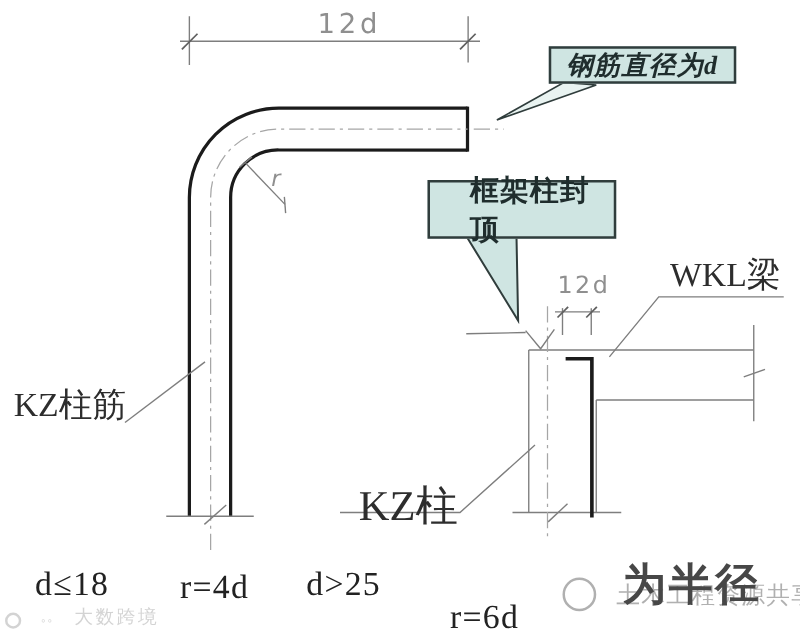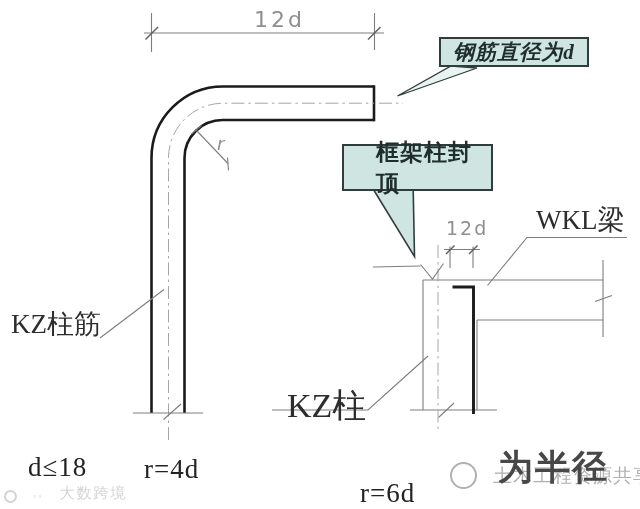--- a/index.html
+++ b/index.html
@@ -124,20 +124,21 @@
   <div class="txt dim" style="left:254px;top:9px;font-size:22px;letter-spacing:3px;">12d</div>
   <div class="txt dim" style="left:446px;top:219px;font-size:19px;letter-spacing:2px;">12d</div>
   <div class="txt dim" style="left:217px;top:135px;font-size:18px;font-style:italic;">r</div>
 
   <div class="txt lbl" style="left:536px;top:207px;font-size:27px;">WKL梁</div>
   <div class="txt lbl" style="left:11px;top:311px;font-size:27px;">KZ柱筋</div>
   <div class="txt lbl" style="left:274px;top:389px;font-size:34px;margin-left:13px;">KZ柱</div>
 
   <div class="txt formula" style="left:28px;top:454px;">d≤18</div>
   <div class="txt formula" style="left:144px;top:456px;">r=4d</div>
+  <div class="txt formula" style="left:245px;top:454px;">d&gt;25</div>
   <div class="txt formula" style="left:360px;top:456px;margin-top:24px;">r=6d</div>
   <div class="caption" style="left:476px;top:450px;margin-left:22px;">为半径</div>
 
   <div class="wm wm-right" style="left:450px;top:462px;">
     <span class="wm-logo" style="width:27px;height:27px;"></span>
     <span>土木工程资源共享</span>
   </div>
   <div class="wm wm-left" style="left:4px;top:484px;">
     <span class="wm-logo" style="width:13px;height:13px;"></span>
     <span style="font-size:8px;margin-top:-8px;">°°</span>

